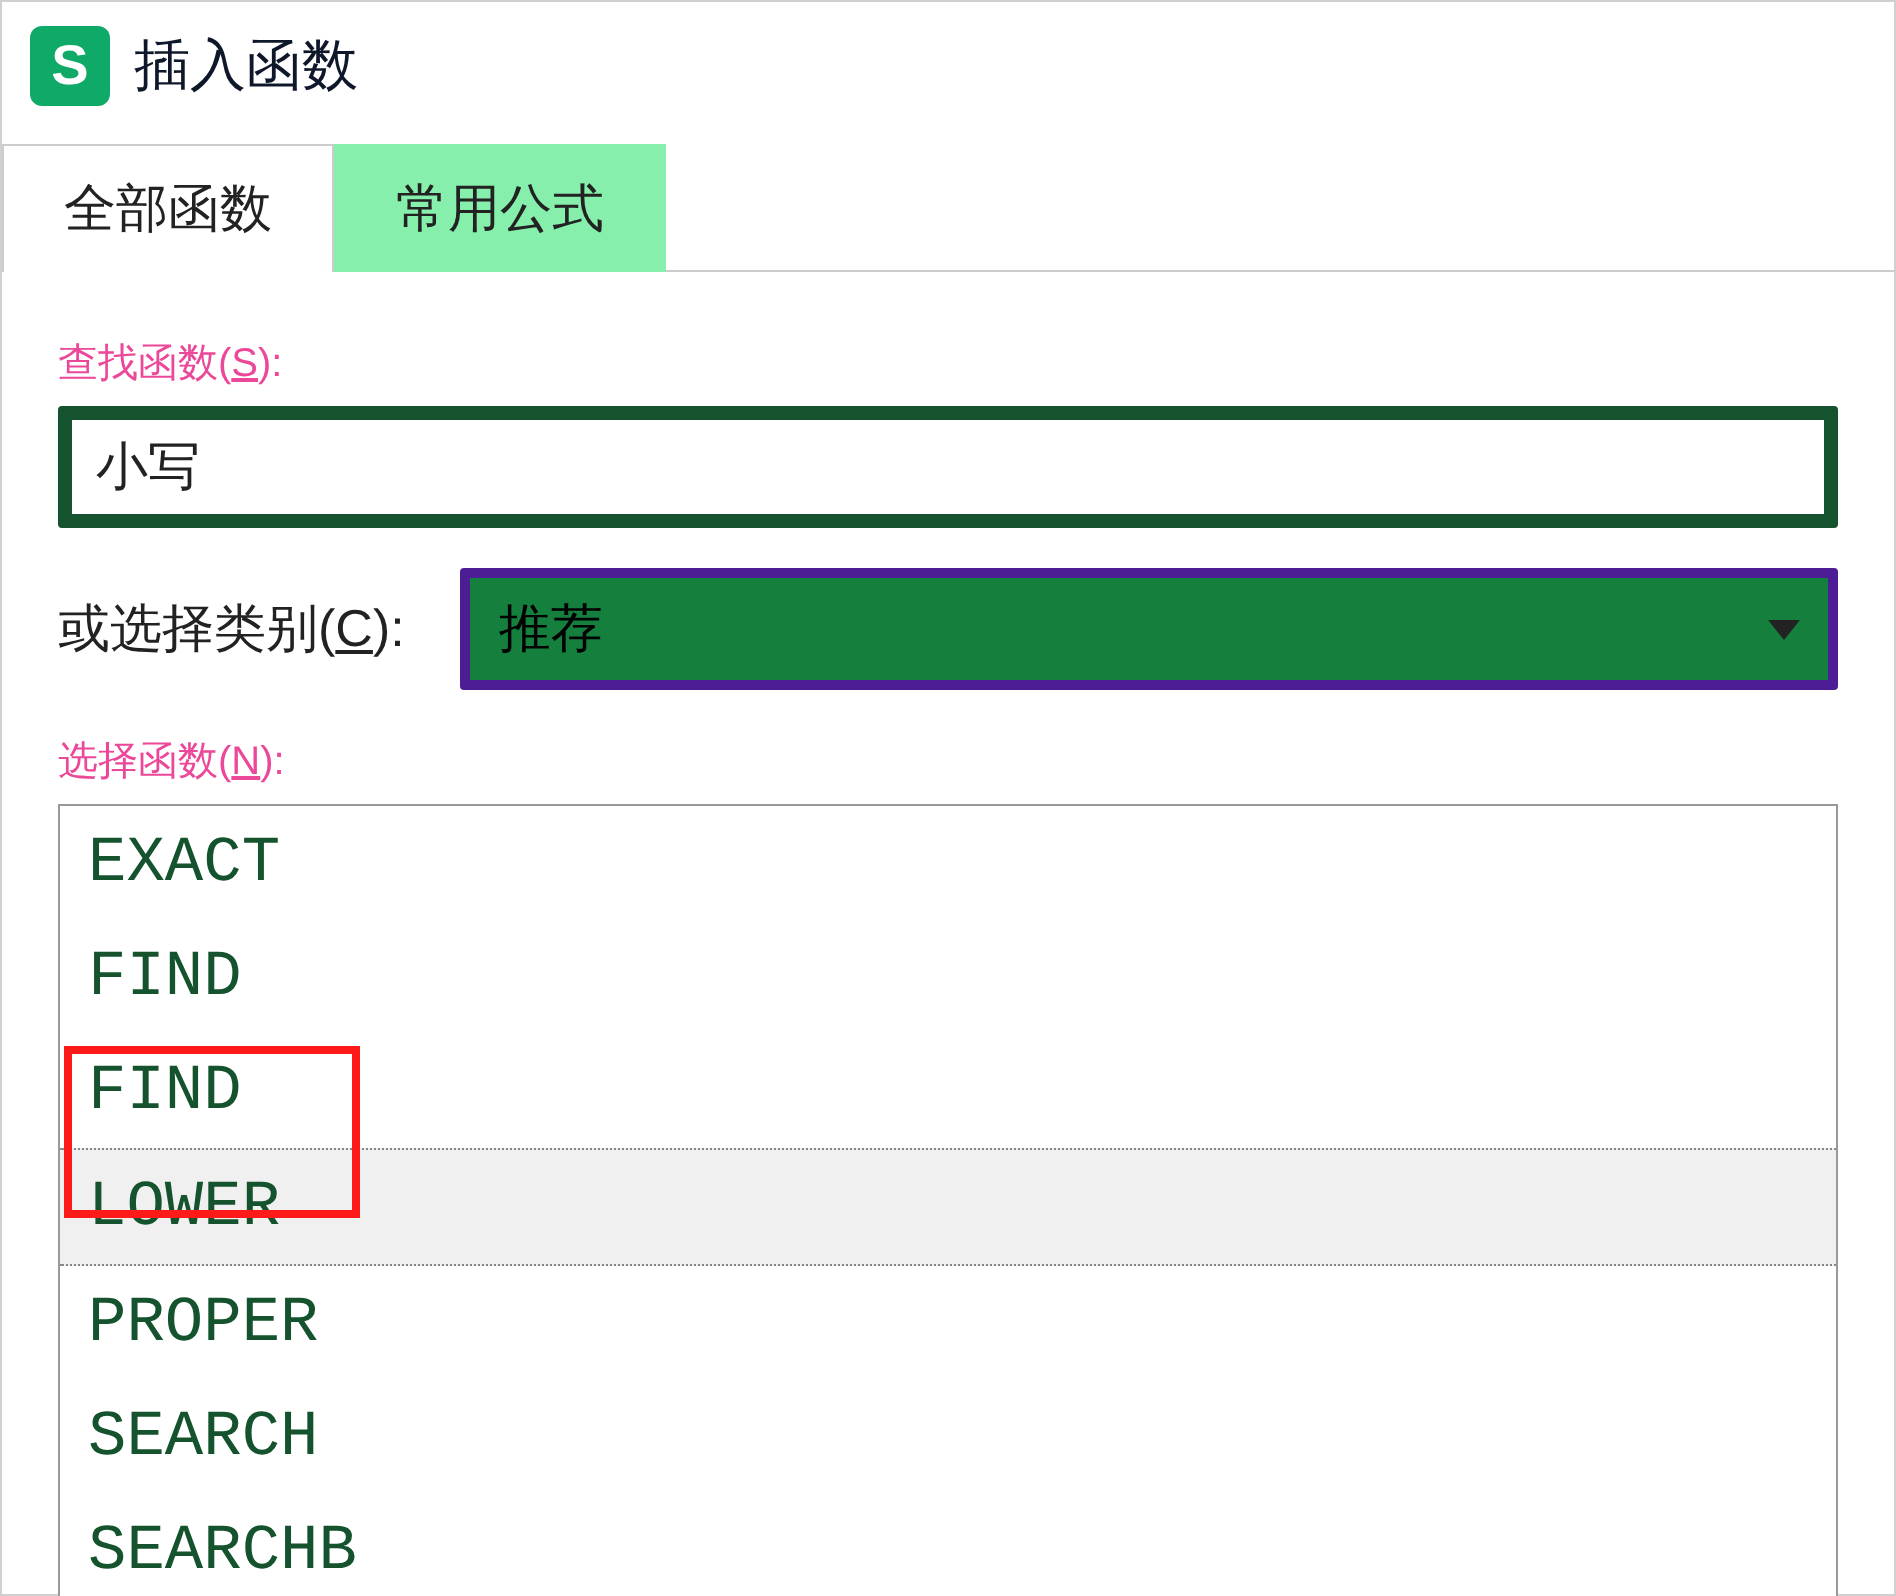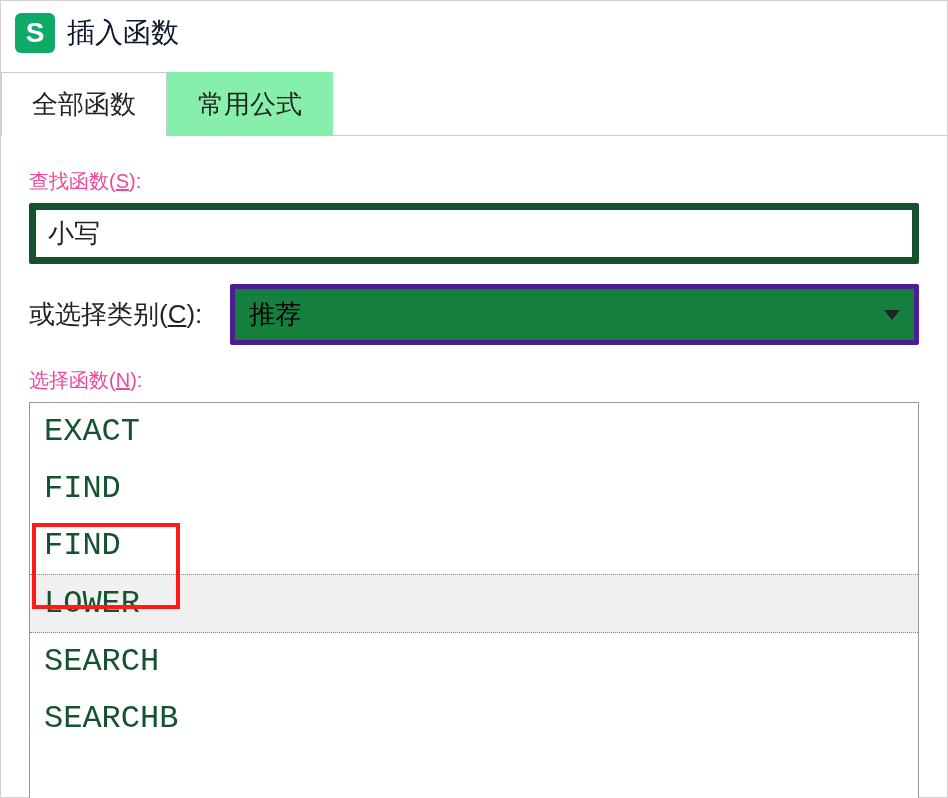--- a/index.html
+++ b/index.html
@@ -177,20 +177,21 @@
 
     <div class="label" style="margin-top:22px;">
       <span>选择函数(</span><span class="underline">N</span><span>):</span>
     </div>
 
     <div class="listbox" style="position:relative;">
       <div class="list-item">EXACT</div>
       <div class="list-item">FIND</div>
       <div class="list-item">FIND</div>
       <div class="list-item selected">LOWER</div>
+      <div class="list-item">PROPER</div>
       <div class="list-item">SEARCH</div>
       <div class="list-item">SEARCHB</div>
 
       <div class="highlight-box" style="left:2px;top:120px;width:148px;height:86px;"></div>
     </div>
 
   </div>
 
 </div>
 

